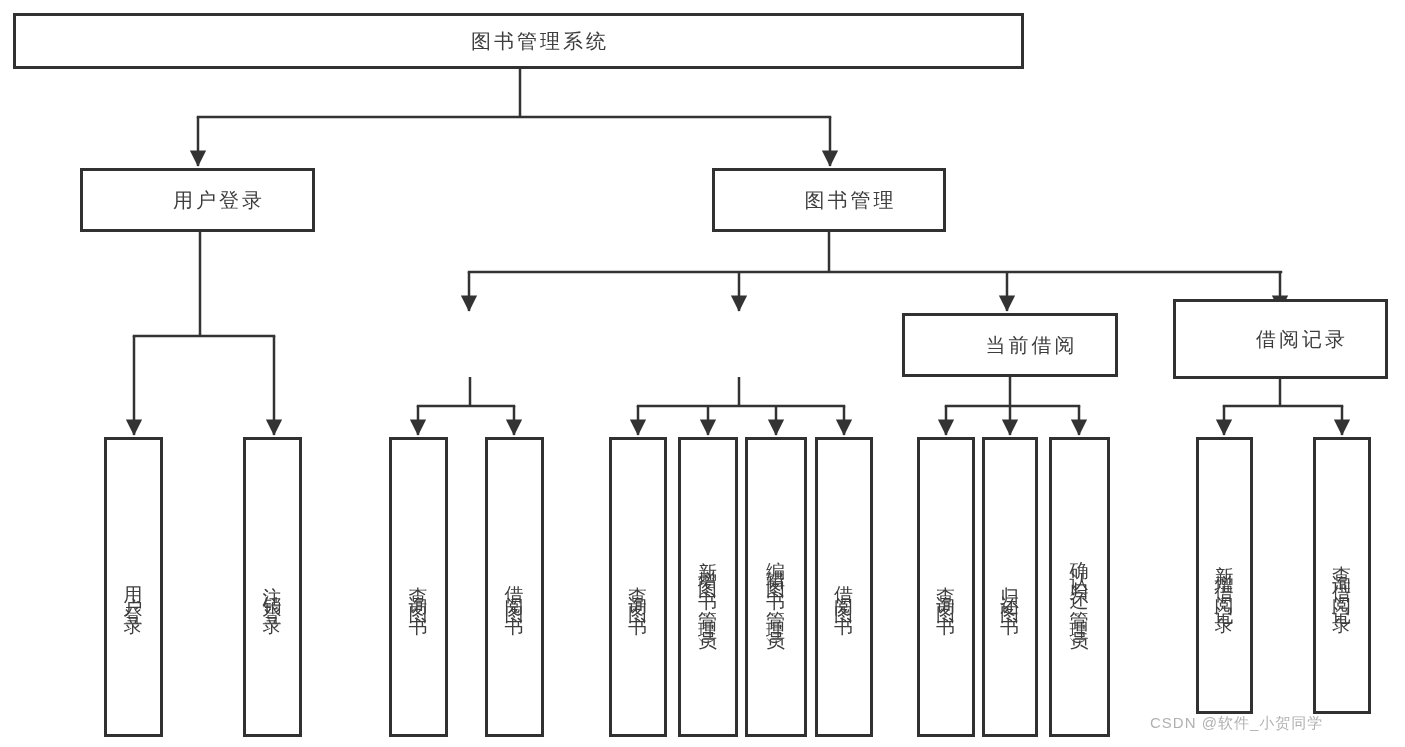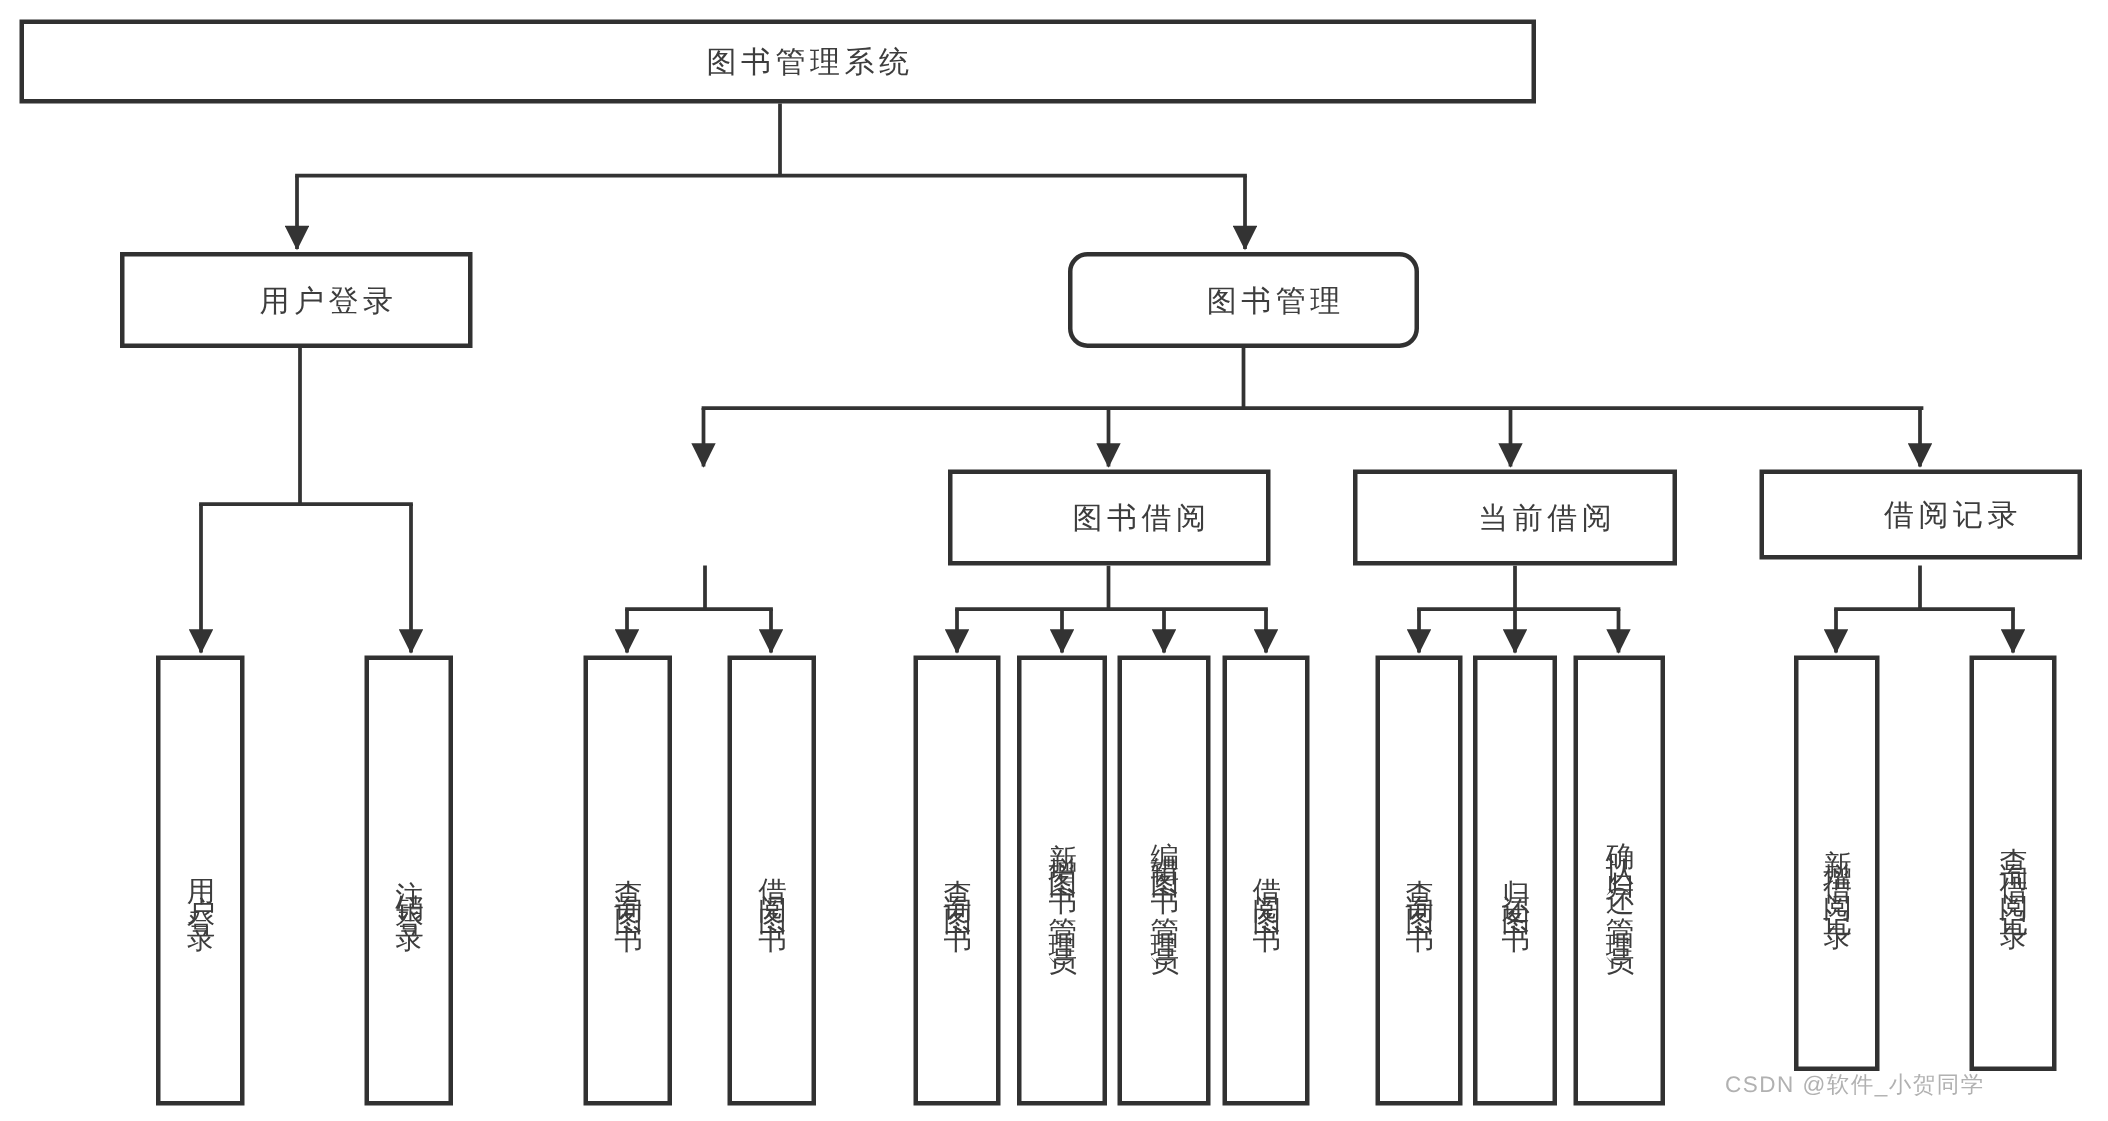--- a/index.html
+++ b/index.html
@@ -106,25 +106,24 @@
       <line x1="1280" y1="377" x2="1280" y2="406"></line>
       <line x1="1224" y1="406" x2="1342" y2="406" stroke-linecap="square"></line>
       <line x1="1224" y1="406" x2="1224" y2="435" marker-end="url(#arrow)"></line>
       <line x1="1342" y1="406" x2="1342" y2="435" marker-end="url(#arrow)"></line>
     </g>
   </svg>
 
   <div class="node h" style="left:13px; top:13px; width:1011px; height:56px;">图书管理系统</div>
 
   <div class="node h" style="left:80px; top:168px; width:235px; height:64px;">用户登录</div>
-  <div class="node h" style="left:712px; top:168px; width:234px; height:64px;border-radius:13px;">图书管理</div>
+  <div class="node h" style="left:712px; top:168px; width:234px; height:64px;">图书管理</div>
 
-  <div class="node h" style="left:632px; top:313px; width:215px; height:64px;">图书借阅</div>
   <div class="node h" style="left:902px; top:313px; width:216px; height:64px;">当前借阅</div>
-  <div class="node h" style="left:1173px; top:313px; width:215px; height:60px;">借阅记录</div>
+  <div class="node h" style="left:1173px; top:299px; width:215px; height:80px;">借阅记录</div>
 
   <div class="node v" style="left:104px; top:437px; width:59px; height:300px;">用户登录</div>
   <div class="node v" style="left:243px; top:437px; width:59px; height:300px;">注销登录</div>
 
   <div class="node v" style="left:389px; top:437px; width:59px; height:300px;">查询图书</div>
   <div class="node v" style="left:485px; top:437px; width:59px; height:300px;">借阅图书</div>
 
   <div class="node v" style="left:609px; top:437px; width:58px; height:300px;">查询图书</div>
   <div class="node v" style="left:678px; top:437px; width:60px; height:300px;">新增图书（管理员）</div>
   <div class="node v" style="left:745px; top:437px; width:62px; height:300px;">编辑图书（管理员）</div>

